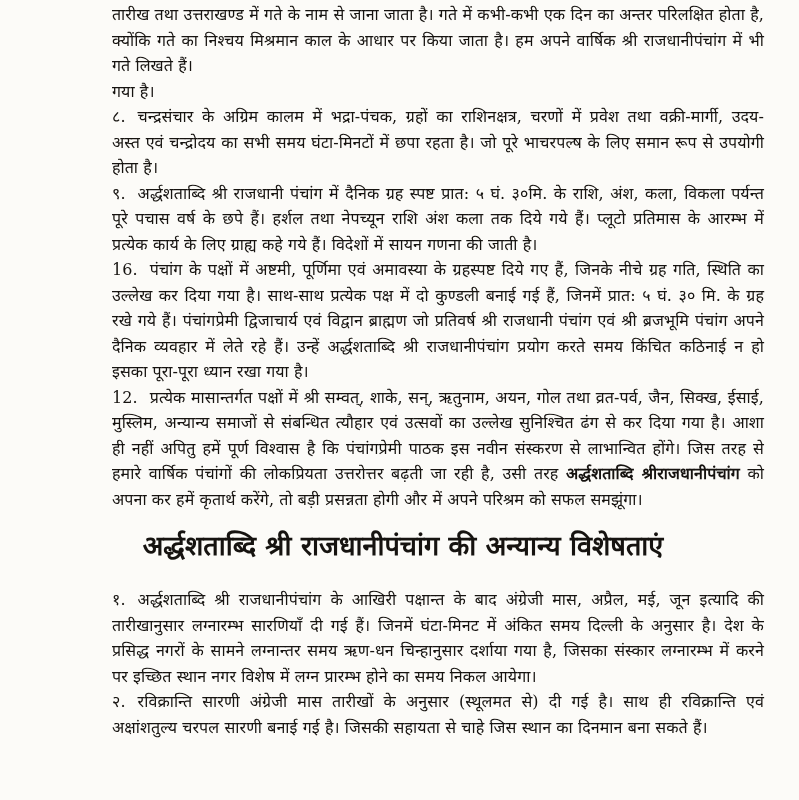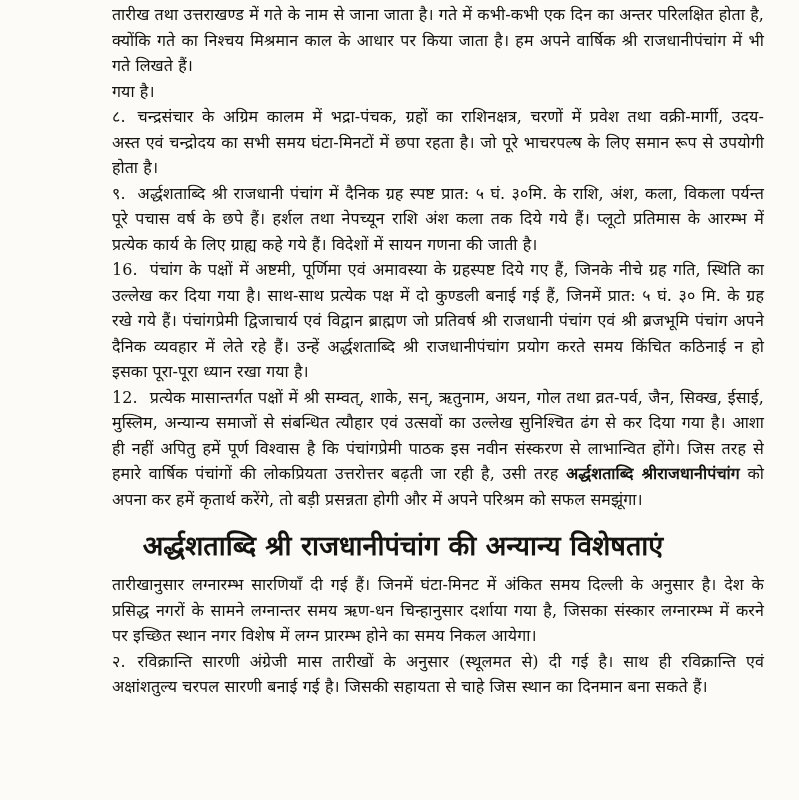--- a/index.html
+++ b/index.html
@@ -27,21 +27,21 @@
   .line.last{
     text-align-last:left;
   }
   .bold{font-weight:bold;}
   .num{margin-right:12px;}
   .heading{
     font-weight:bold;
     font-size:27px;
     line-height:40px;
     text-align:center;
-    margin:14px 0 6px -70px;
+    margin:14px 0 21px -70px;
     white-space:nowrap;
   }
 </style>
 </head>
 <body>
 
 <main class="page" style="background: rgb(252, 251, 248); color: rgb(22, 19, 16);">
   <div id="doc">
       <div class="para">
         <div class="line"><span>तारीख तथा उत्तराखण्ड में गते के नाम से जाना जाता है। गते में कभी-कभी एक दिन का अन्तर परिलक्षित होता है,</span></div>
@@ -70,20 +70,21 @@
       </div>
       <div class="para">
         <div class="line"><span class="num">12.</span><span>प्रत्येक मासान्तर्गत पक्षों में श्री सम्वत्, शाके, सन्, ऋतुनाम, अयन, गोल तथा व्रत-पर्व, जैन, सिक्ख, ईसाई,</span></div>
         <div class="line"><span>मुस्लिम, अन्यान्य समाजों से संबन्धित त्यौहार एवं उत्सवों का उल्लेख सुनिश्चित ढंग से कर दिया गया है। आशा</span></div>
         <div class="line"><span>ही नहीं अपितु हमें पूर्ण विश्वास है कि पंचांगप्रेमी पाठक इस नवीन संस्करण से लाभान्वित होंगे। जिस तरह से</span></div>
         <div class="line"><span>हमारे वार्षिक पंचांगों की लोकप्रियता उत्तरोत्तर बढ़ती जा रही है, उसी तरह </span><span class="bold">अर्द्धशताब्दि श्रीराजधानीपंचांग</span><span> को</span></div>
         <div class="line last"><span>अपना कर हमें कृतार्थ करेंगे, तो बड़ी प्रसन्नता होगी और में अपने परिश्रम को सफल समझूंगा।</span></div>
       </div>
       <div class="heading">अर्द्धशताब्दि श्री राजधानीपंचांग की अन्यान्य विशेषताएं</div>
       <div class="para">
+        <div class="line"><span class="num">१.</span><span>अर्द्धशताब्दि श्री राजधानीपंचांग के आखिरी पक्षान्त के बाद अंग्रेजी मास, अप्रैल, मई, जून इत्यादि की</span></div>
         <div class="line"><span>तारीखानुसार लग्नारम्भ सारणियाँ दी गई हैं। जिनमें घंटा-मिनट में अंकित समय दिल्ली के अनुसार है। देश के</span></div>
         <div class="line"><span>प्रसिद्ध नगरों के सामने लग्नान्तर समय ऋण-धन चिन्हानुसार दर्शाया गया है, जिसका संस्कार लग्नारम्भ में करने</span></div>
         <div class="line last"><span>पर इच्छित स्थान नगर विशेष में लग्न प्रारम्भ होने का समय निकल आयेगा।</span></div>
       </div>
       <div class="para">
         <div class="line"><span class="num">२.</span><span>रविक्रान्ति सारणी अंग्रेजी मास तारीखों के अनुसार (स्थूलमत से) दी गई है। साथ ही रविक्रान्ति एवं</span></div>
         <div class="line last"><span>अक्षांशतुल्य चरपल सारणी बनाई गई है। जिसकी सहायता से चाहे जिस स्थान का दिनमान बना सकते हैं।</span></div>
       </div>
     </div>
 </main>

